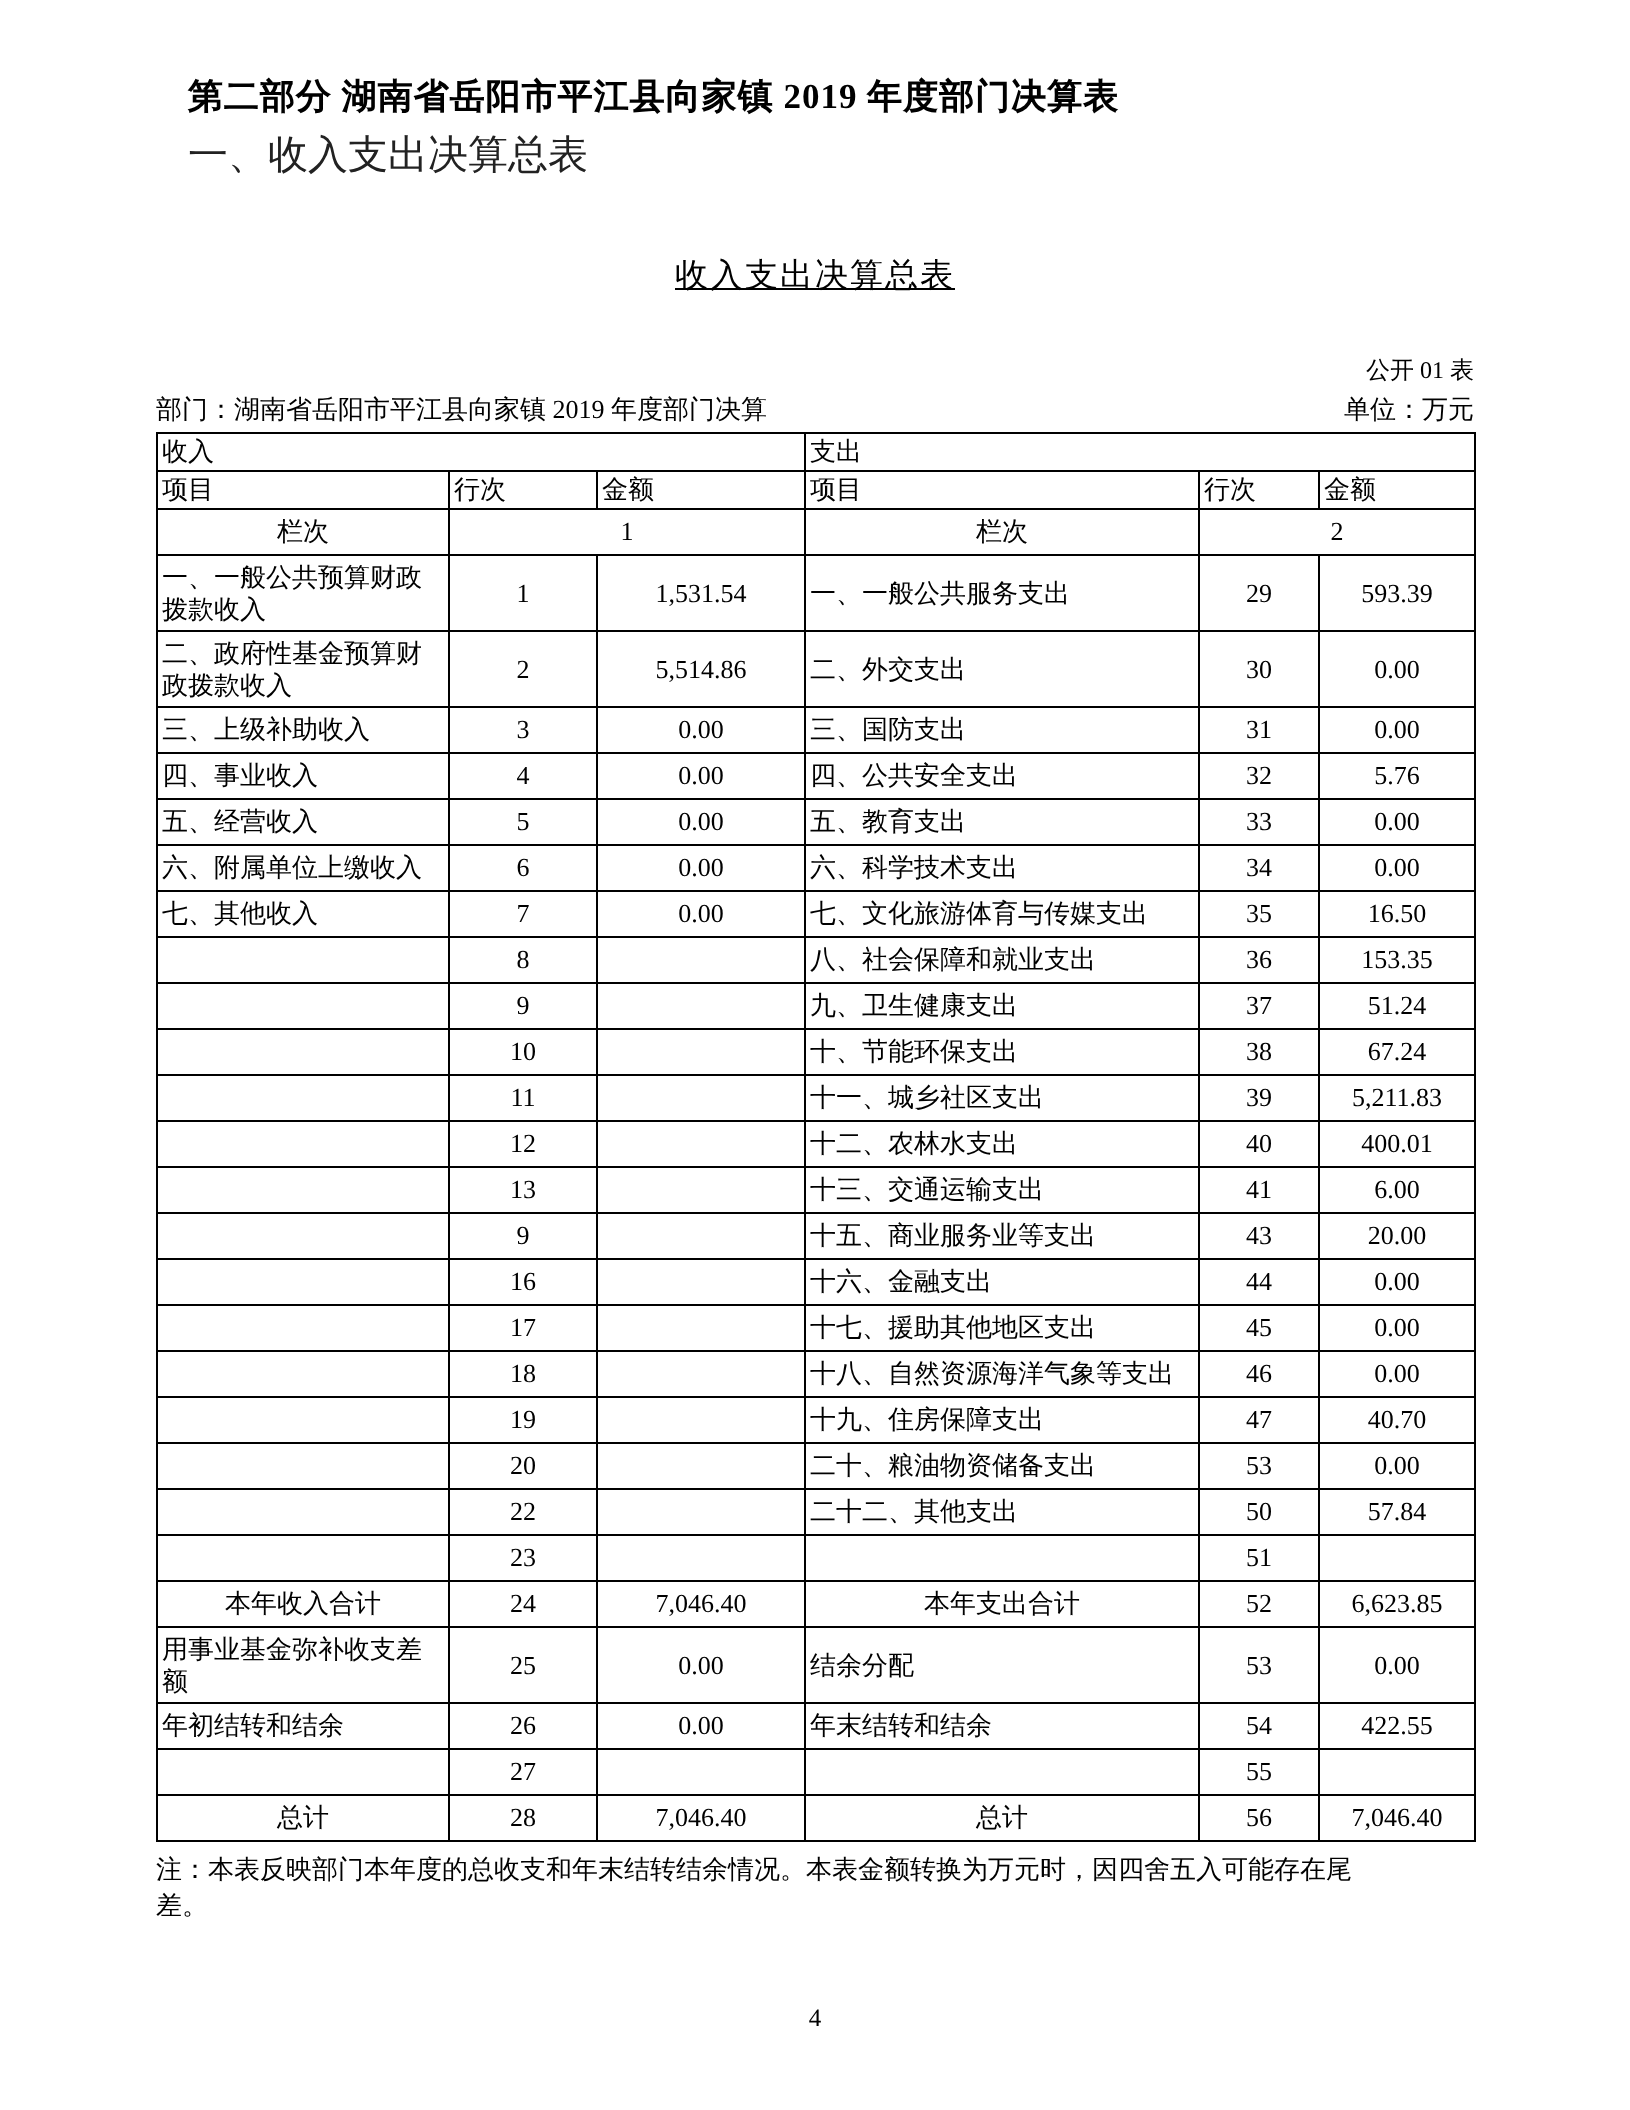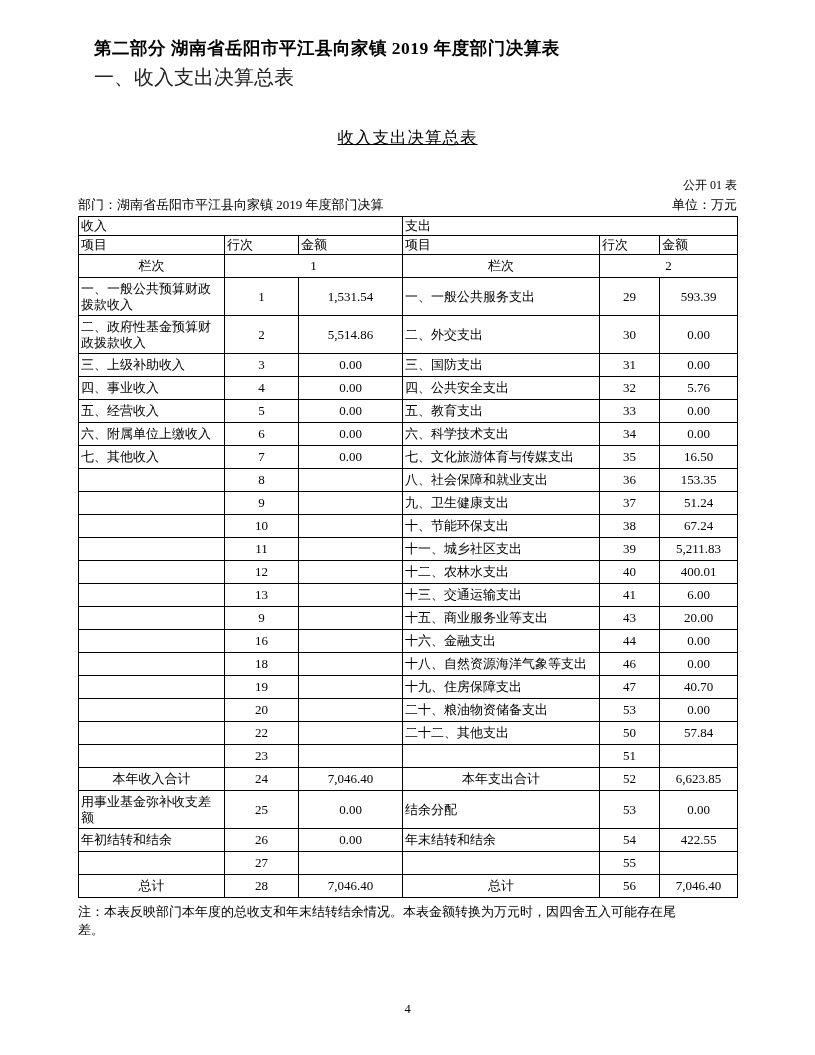--- a/index.html
+++ b/index.html
@@ -247,20 +247,28 @@
         <tr>
           <td class="item"></td>
           <td class="rownum">16</td>
           <td class="amt"></td>
           <td class="item">十六、金融支出</td>
           <td class="rownum">44</td>
           <td class="amt">0.00</td>
         </tr>
         <tr>
           <td class="item"></td>
+          <td class="rownum">17</td>
+          <td class="amt"></td>
+          <td class="item">十七、援助其他地区支出</td>
+          <td class="rownum">45</td>
+          <td class="amt">0.00</td>
+        </tr>
+        <tr>
+          <td class="item"></td>
           <td class="rownum">18</td>
           <td class="amt"></td>
           <td class="item">十八、自然资源海洋气象等支出</td>
           <td class="rownum">46</td>
           <td class="amt">0.00</td>
         </tr>
         <tr>
           <td class="item"></td>
           <td class="rownum">19</td>
           <td class="amt"></td>

